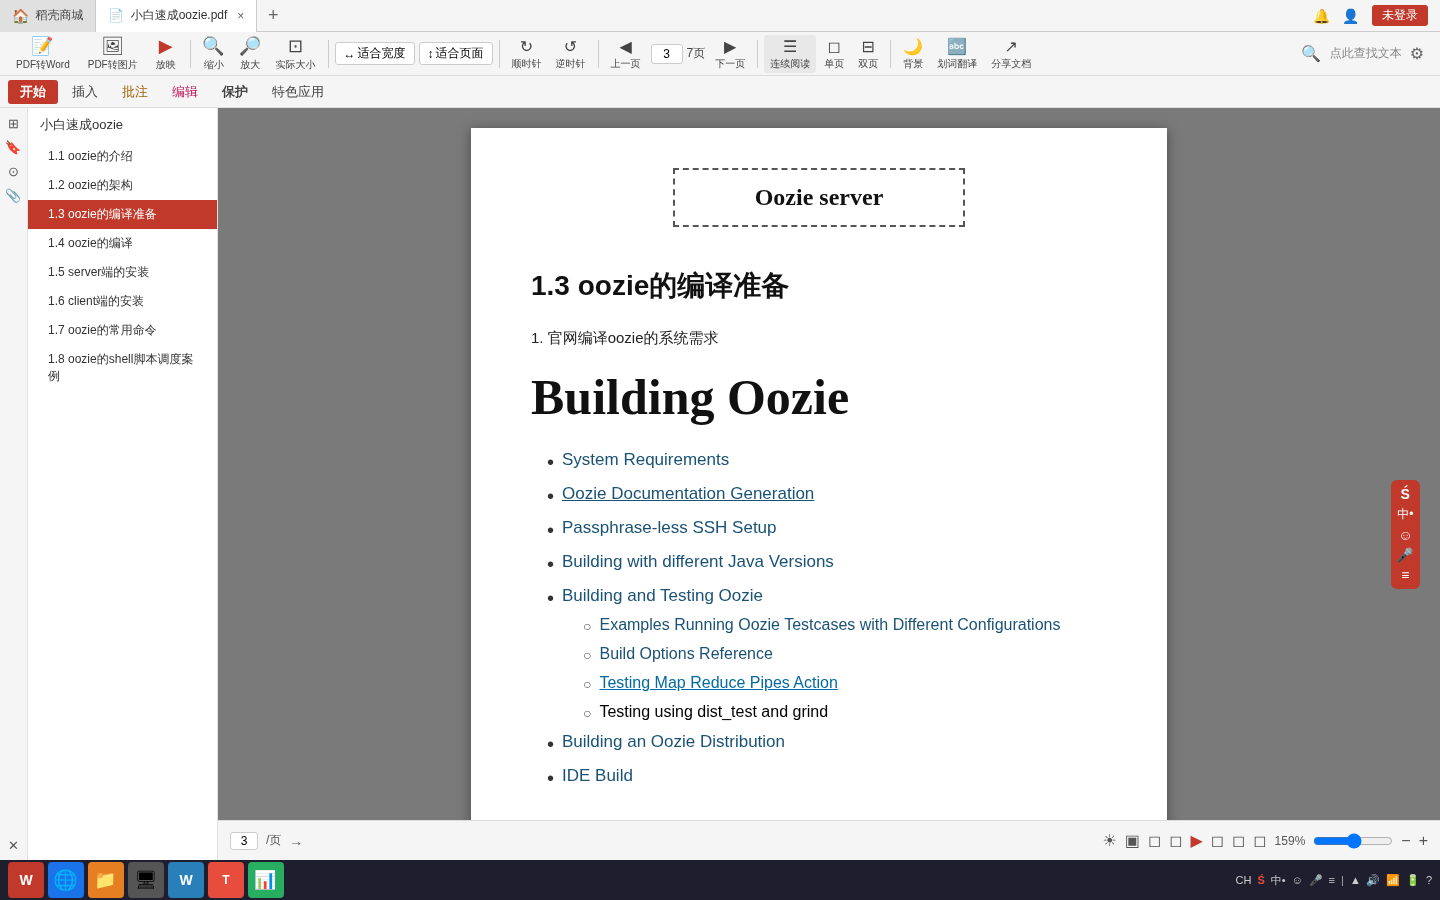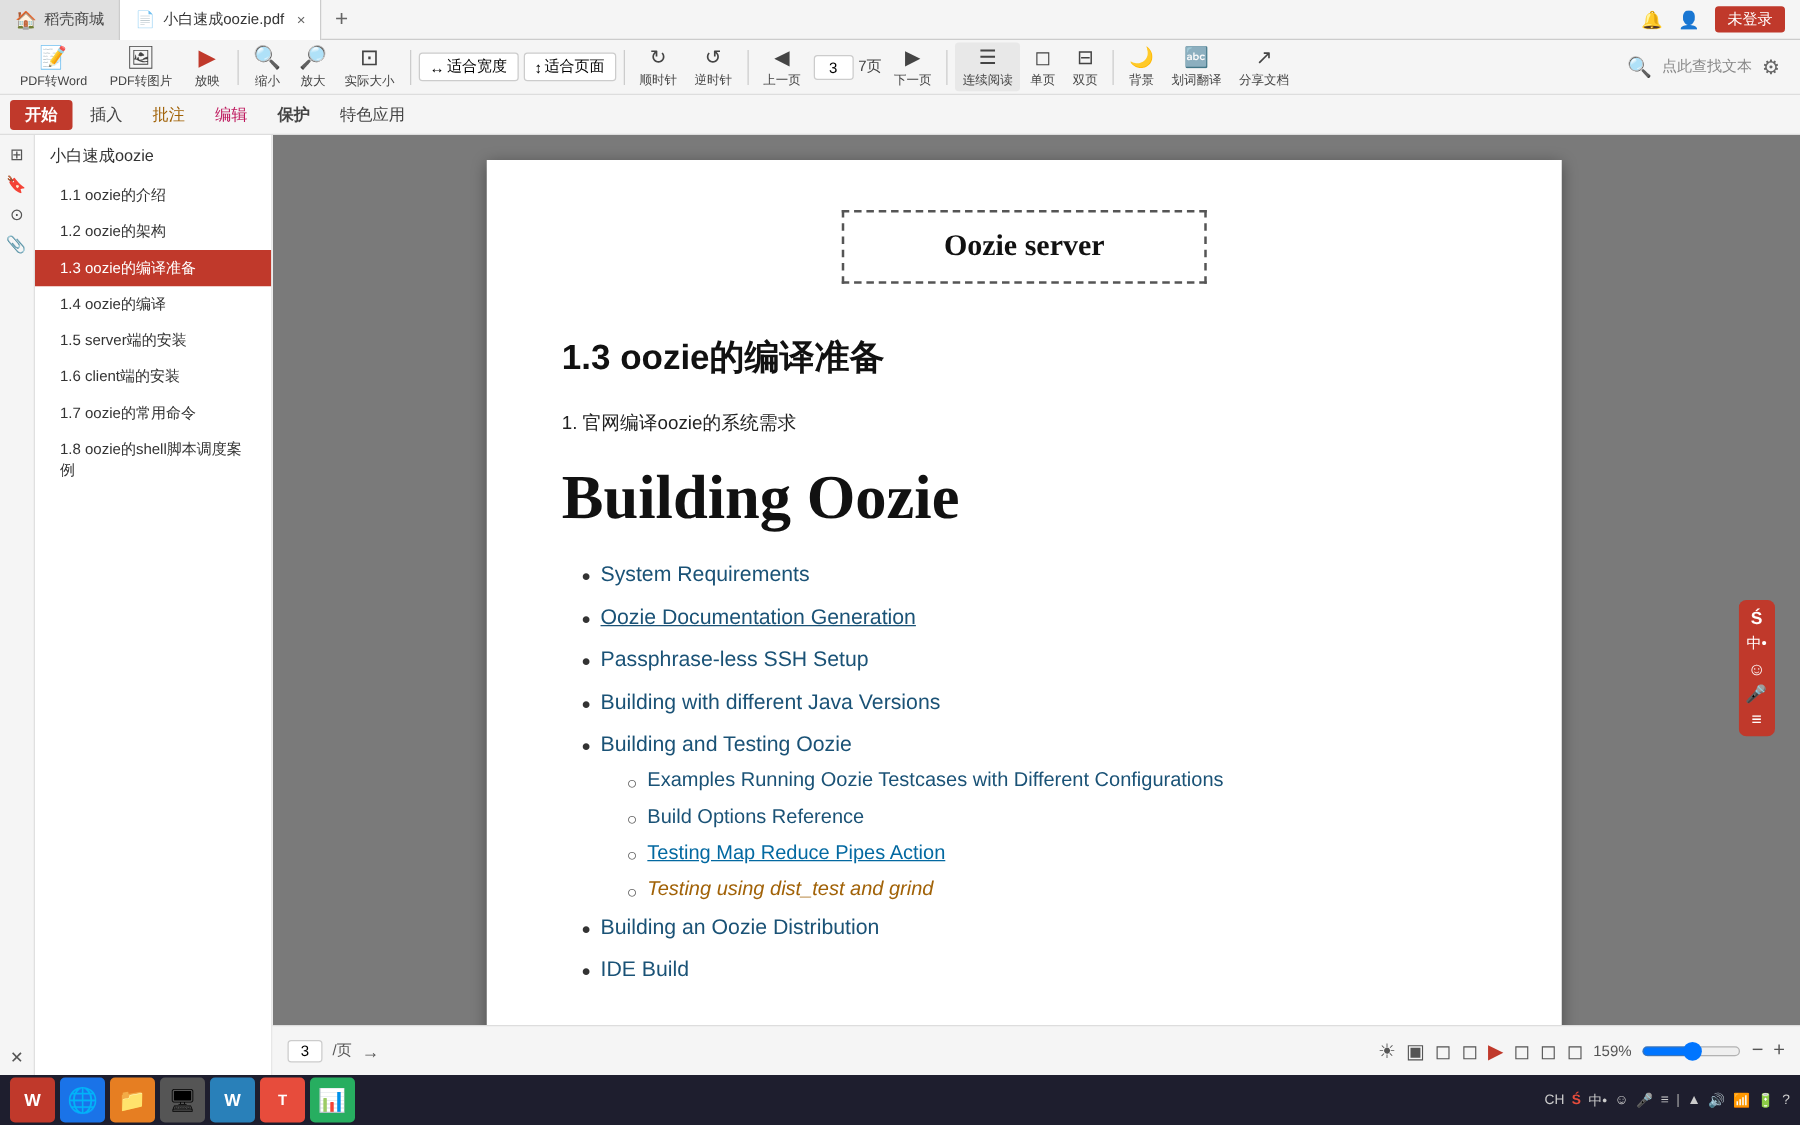--- a/index.html
+++ b/index.html
@@ -158,21 +158,21 @@
   <div style="padding:6px 12px 6px 20px;font-size:12px;color:#333;cursor:pointer;">1.2 oozie的架构</div>
   <div style="padding:6px 12px 6px 20px;font-size:12px;color:white;background:#c0392b;cursor:pointer;">1.3 oozie的编译准备</div>
   <div style="padding:6px 12px 6px 20px;font-size:12px;color:#333;cursor:pointer;">1.4 oozie的编译</div>
   <div style="padding:6px 12px 6px 20px;font-size:12px;color:#333;cursor:pointer;">1.5 server端的安装</div>
   <div style="padding:6px 12px 6px 20px;font-size:12px;color:#333;cursor:pointer;">1.6 client端的安装</div>
   <div style="padding:6px 12px 6px 20px;font-size:12px;color:#333;cursor:pointer;">1.7 oozie的常用命令</div>
   <div style="padding:6px 12px 6px 20px;font-size:12px;color:#333;cursor:pointer;">1.8 oozie的shell脚本调度案例</div>
 </div>
 
 <div style="position:absolute;left:218px;top:108px;right:0;bottom:40px;background:#7a7a7a;overflow-y:auto;display:flex;justify-content:center;padding:20px 40px 20px 20px;">
-  <div style="background:white;width:860px;min-height:760px;padding:40px 60px;box-shadow:0 2px 12px rgba(0,0,0,0.4);position:relative;">
+  <div style="background:white;width:696px;min-height:760px;padding:40px 60px;box-shadow:0 2px 12px rgba(0,0,0,0.4);position:relative;">
 
     <div style="display:flex;justify-content:center;margin-bottom:40px;">
       <div style="border:2px dashed #555;padding:14px 80px;font-size:24px;font-weight:bold;color:#111;font-family:Georgia,serif;">Oozie server</div>
     </div>
 
     <div style="font-size:28px;font-weight:bold;color:#111;margin-bottom:24px;font-family:'Microsoft YaHei',Arial,sans-serif;">1.3 oozie的编译准备</div>
 
     <div style="font-size:15px;color:#222;margin-bottom:20px;">1. 官网编译oozie的系统需求</div>
 
     <div style="font-size:50px;font-weight:900;color:#111;margin-bottom:24px;font-family:Georgia,'Times New Roman',serif;">Building Oozie</div>
@@ -208,21 +208,21 @@
       <li style="font-size:16px;color:#1a5276;margin-bottom:8px;display:flex;align-items:flex-start;gap:8px;">
         <span style="color:#555;font-size:14px;line-height:1.5;flex-shrink:0;">○</span>
         <span style="color:#1a5276;">Build Options Reference</span>
       </li>
       <li style="font-size:16px;color:#1a5276;margin-bottom:8px;display:flex;align-items:flex-start;gap:8px;">
         <span style="color:#555;font-size:14px;line-height:1.5;flex-shrink:0;">○</span>
         <span style="color:#0369a1;text-decoration:underline;">Testing Map Reduce Pipes Action</span>
       </li>
       <li style="font-size:16px;color:#1a5276;margin-bottom:8px;display:flex;align-items:flex-start;gap:8px;">
         <span style="color:#555;font-size:14px;line-height:1.5;flex-shrink:0;">○</span>
-        <span style="color:#a16207;font-style:italic;">Testing using dist_test and grind</span>
+        <span style="color:#000000;">Testing using dist_test and grind</span>
       </li>
     </ul>
 
     <ul style="list-style:none;padding:0;margin:0 0 0 16px;">
       <li style="font-size:17px;color:#1a5276;margin-bottom:10px;display:flex;align-items:flex-start;gap:8px;">
         <span style="color:#333;font-size:20px;line-height:1.2;flex-shrink:0;">•</span>
         <span style="color:#1a5276;">Building an Oozie Distribution</span>
       </li>
       <li style="font-size:17px;color:#1a5276;margin-bottom:10px;display:flex;align-items:flex-start;gap:8px;">
         <span style="color:#333;font-size:20px;line-height:1.2;flex-shrink:0;">•</span>

